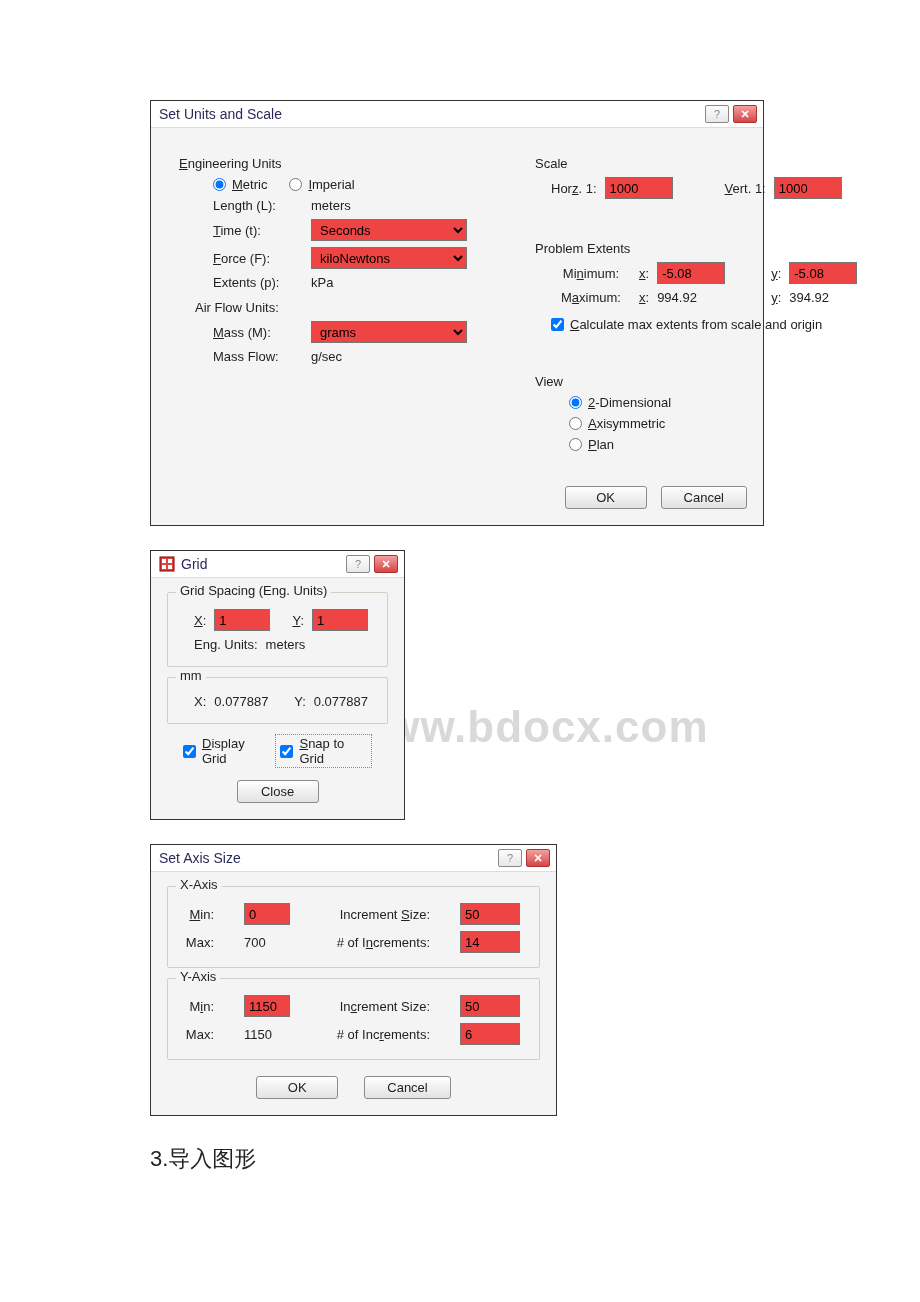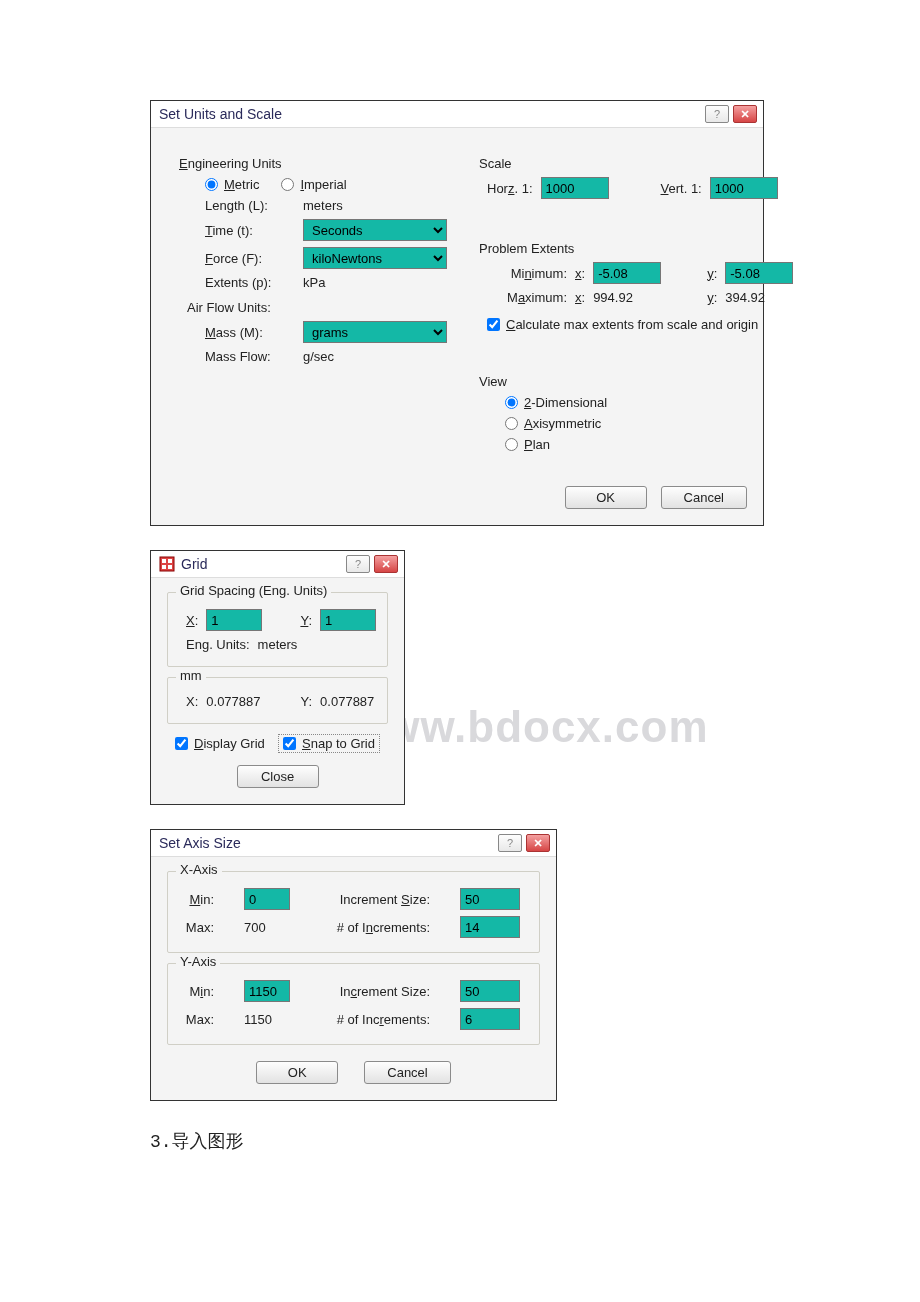--- a/index.html
+++ b/index.html
@@ -50,36 +50,36 @@
     width:16px;height:16px;
     display:inline-flex;align-items:center;justify-content:center;
     margin-right:6px;
   }
   .body { padding: 14px 16px 16px 16px; }
   .fieldset {
     position: relative;
     padding: 14px 12px 10px 12px;
     margin-bottom: 12px;
   }
-  .row { display:flex; align-items:center; margin: 6px 8px; gap:8px;}
+  .row { display:flex; align-items:center; margin: 6px 16px; gap:8px;}
   .lbl { min-width: 90px; }
-  .lbl2 { min-width: 80px; text-align:right;}
+  .lbl2 { min-width: 80px; text-align:center;}
   .unit { margin-left: 4px; color:#222;}
   .underline-letter { text-decoration: underline; }
   select.win, input.win {
     border: 1px solid #767676;
-    background: #14b8a6;
+    background: #ef4444;
     padding: 2px 4px;
     font-size: 13px;
     height: 22px;
   }
-  select.win { width: 144px; }
+  select.win { width: 156px; }
   input.winnum { width: 56px; text-align:left; }
   input.winnum.wide { width: 68px; }
-  .twocol { display:flex; align-items:flex-start;}
+  .twocol { display:flex; gap: 28px; align-items:flex-start;}
   .col { flex: 1; }
   .btn {
     border: 1px solid #8b8b8b;
     background: linear-gradient(#fefefe,#e2e2e2);
     border-radius: 3px;
     padding: 3px 22px;
     font-size: 13px;
     min-width: 82px;
     text-align:center;
   }
@@ -101,21 +101,21 @@
     font-size: 44px;
     color: #d9d9dc;
     font-weight: bold;
     letter-spacing: 1px;
     white-space: nowrap;
     pointer-events:none;
     z-index: 0;
   }
   .page { position: relative; }
   .dialog, .external-text { position: relative; z-index: 1; }
-  .external-text { font-family: Liberation Mono, monospace; font-size:18px; margin-top:28px; }
+  .external-text { font-family: Liberation Sans, sans-serif; font-size:22px; margin-top:28px; }
   .mini-fieldset {
     border: 1px solid #d0cfc6;
     border-radius:2px;
     padding: 10px 3px 8px 10px;
     margin-bottom: 10px;
     position:relative;
   }
   .mini-fieldset .ftitle {
     position:absolute; top:-10px; left:8px; background:#f4f4f4; padding:0 4px;
   }

